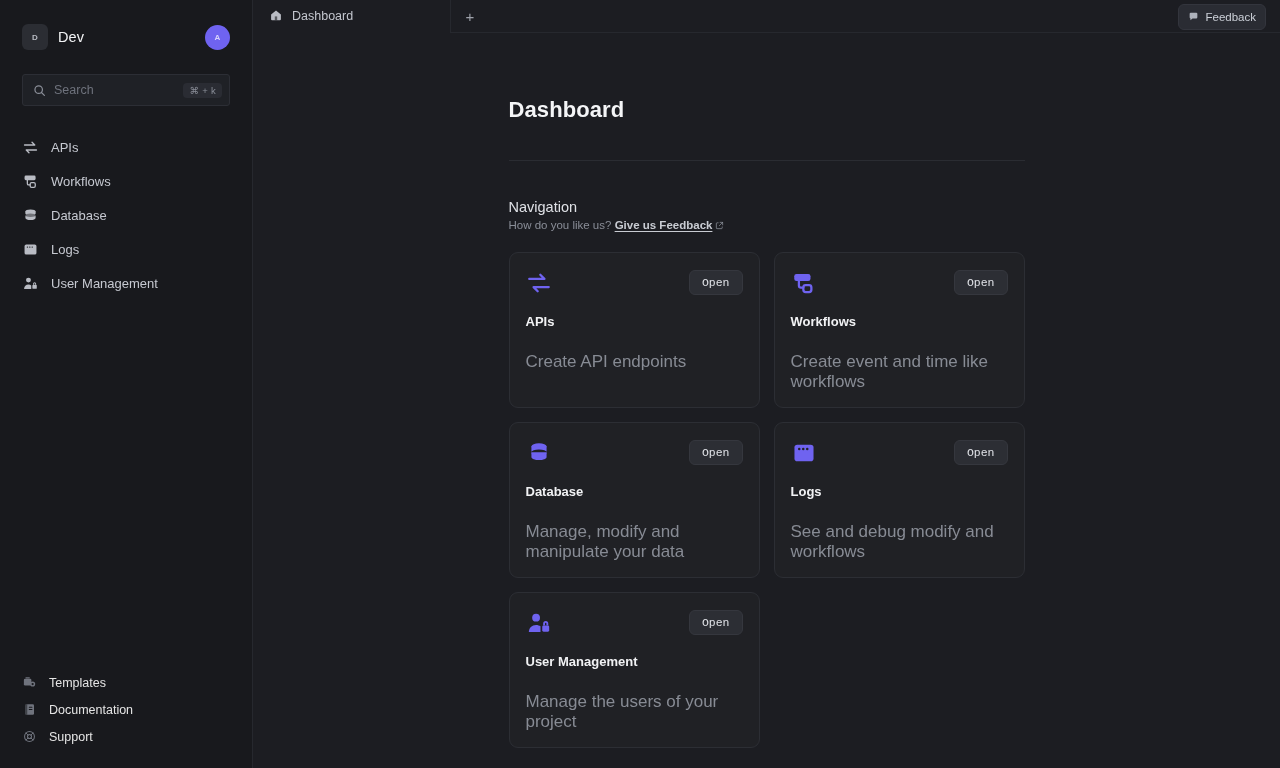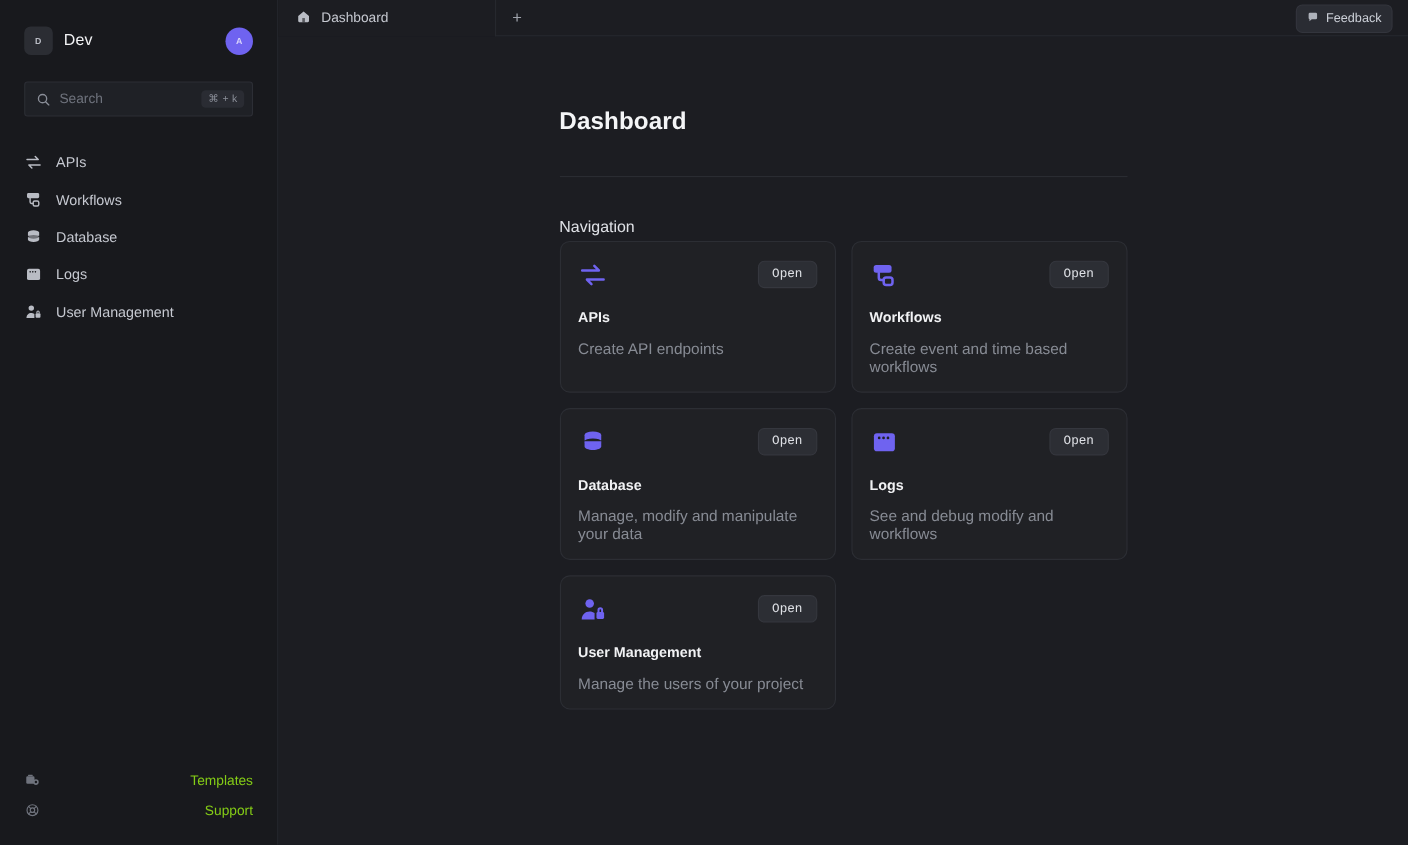--- a/index.html
+++ b/index.html
@@ -73,24 +73,23 @@
     font-size: 13px;
     cursor: pointer;
     border-radius: 6px;
   }
   .nav-item .ico { width: 17px; height: 17px; display:flex; align-items:center; justify-content:center; flex:0 0 17px; }
 
   .side-bottom { margin-top: auto; padding: 0 22px 18px 22px; }
   .foot-item {
     height: 27px;
     display: flex; align-items: center; gap: 12px;
-    color: #84cc16;
+    color: #e5e5e5;
     font-size: 12.5px;
     cursor: pointer;
-    justify-content: space-between;
   }
   .foot-item .ico { width: 15px; height: 15px; display:flex; align-items:center; justify-content:center; flex:0 0 15px; }
 
   
   #main { flex: 1; height: 768px; display: flex; flex-direction: column; background: #1c1d22; min-width:0;gap:32px; }
 
   .tabbar {
     height: 33px; flex: 0 0 33px;
     display: flex; align-items: stretch;
     background: #1c1d22;
@@ -169,21 +168,21 @@
     border: 1px solid #35373e;
     border-radius: 6px;
     height: 25px;
     padding: 0 12px;
     font-size: 11.5px; color: #dfe1e6;
     display: flex; align-items: center; justify-content: center;
     cursor: pointer;
     font-family: Liberation Mono, monospace;
   }
   .card-name { font-size: 13px; font-weight: 700; color: #f1f2f4; margin-top: 18px; }
-  .card-desc { font-size: 14px; color: #878b94; margin-top: 13px; }
+  .card-desc { font-size: 17px; color: #878b94; margin-top: 23px; }
 </style>
 </head>
 <body>
 
 <aside id="sidebar">
   <div class="side-top">
 
     <div class="brand-row">
       <div class="brand-badge">D</div>
       <div class="brand-name">Dev</div>
@@ -267,20 +266,31 @@
     <div class="foot-item">
       <span class="ico">
         <svg width="15" height="15" viewBox="0 0 20 20" fill="none">
           <rect x="2.5" y="5" width="10" height="9" rx="1.6" fill="#6f737d"></rect>
           <rect x="4.5" y="3" width="6" height="1.6" rx=".8" fill="#6f737d"></rect>
           <circle cx="14.2" cy="12" r="3.4" fill="#6f737d"></circle>
           <circle cx="14.2" cy="12" r="1.5" fill="#18191d"></circle>
         </svg>
       </span>
       <span>Templates</span>
+    </div>
+    <div class="foot-item">
+      <span class="ico">
+        <svg width="15" height="15" viewBox="0 0 20 20" fill="none">
+          <rect x="4" y="3" width="12" height="14" rx="1.6" fill="#6f737d"></rect>
+          <rect x="4" y="3" width="3" height="14" fill="#18191d" opacity=".55"></rect>
+          <rect x="9" y="6.4" width="5" height="1.3" rx=".6" fill="#18191d"></rect>
+          <rect x="9" y="9.2" width="5" height="1.3" rx=".6" fill="#18191d"></rect>
+        </svg>
+      </span>
+      <span>Documentation</span>
     </div>
     <div class="foot-item">
       <span class="ico">
         <svg width="15" height="15" viewBox="0 0 20 20" fill="none">
           <circle cx="10" cy="10" r="6.6" stroke="#6f737d" stroke-width="1.4"></circle>
           <circle cx="10" cy="10" r="2.7" stroke="#6f737d" stroke-width="1.4"></circle>
           <path d="M5.3 5.3l2.8 2.8M14.7 5.3l-2.8 2.8M5.3 14.7l2.8-2.8M14.7 14.7l-2.8-2.8" stroke="#6f737d" stroke-width="1.3" stroke-linecap="round"></path>
         </svg>
       </span>
       <span>Support</span>
@@ -313,20 +323,27 @@
     </div>
   </div>
 
   <div class="content">
     <div class="page">
 
       <h1 class="page-title">Dashboard</h1>
       <div class="divider"></div>
 
       <div class="section-title">Navigation</div>
+      <div class="section-sub">
+        <span>How do you like us?</span>
+        <a>Give us Feedback</a><span class="ext-ico"><svg width="9" height="9" viewBox="0 0 20 20" fill="none">
+              <path d="M7 4H4.6A1.6 1.6 0 0 0 3 5.6v9.8A1.6 1.6 0 0 0 4.6 17h9.8a1.6 1.6 0 0 0 1.6-1.6V13" stroke="#9aa0aa" stroke-width="1.5" stroke-linecap="round"></path>
+              <path d="M11.4 3H17v5.6M17 3l-7.2 7.2" stroke="#9aa0aa" stroke-width="1.5" stroke-linecap="round" stroke-linejoin="round"></path>
+            </svg></span>
+      </div>
 
       <div class="cards">
 
         <div class="card">
           <div class="card-head">
             <span class="card-ico">
               <svg width="26" height="26" viewBox="0 0 24 24" fill="none">
                 <path d="M3 8.2h14l-3.8-3.8" stroke="#6f63f0" stroke-width="2.1" stroke-linecap="round" stroke-linejoin="round"></path>
                 <path d="M21 15.8H7l3.8 3.8" stroke="#6f63f0" stroke-width="2.1" stroke-linecap="round" stroke-linejoin="round"></path>
               </svg>
@@ -342,21 +359,21 @@
             <span class="card-ico">
               <svg width="26" height="26" viewBox="0 0 24 24" fill="none">
                 <rect x="3" y="3.6" width="15" height="6.6" rx="2.1" fill="#6f63f0"></rect>
                 <rect x="11.4" y="14" width="7.4" height="6.4" rx="2.1" stroke="#6f63f0" stroke-width="2.1"></rect>
                 <path d="M7.3 10.2v4.1a1.9 1.9 0 0 0 1.9 1.9h2.2" stroke="#6f63f0" stroke-width="2.1" stroke-linecap="round"></path>
               </svg>
             </span>
             <button class="open-btn">Open</button>
           </div>
           <div class="card-name">Workflows</div>
-          <div class="card-desc">Create event and time based workflows</div>
+          <div class="card-desc">Create event and time like workflows</div>
         </div>
 
         <div class="card">
           <div class="card-head">
             <span class="card-ico">
               <svg width="26" height="26" viewBox="0 0 24 24" fill="none">
                 <ellipse cx="12" cy="6" rx="7" ry="2.9" fill="#6f63f0"></ellipse>
                 <path d="M5 6v4c0 1.6 3.13 2.9 7 2.9s7-1.3 7-2.9V6" fill="#6f63f0"></path>
                 <path d="M5 11.6v4c0 1.6 3.13 2.9 7 2.9s7-1.3 7-2.9v-4" fill="#6f63f0"></path>
                 <ellipse cx="12" cy="11.3" rx="7" ry="2.5" fill="#202125"></ellipse>

